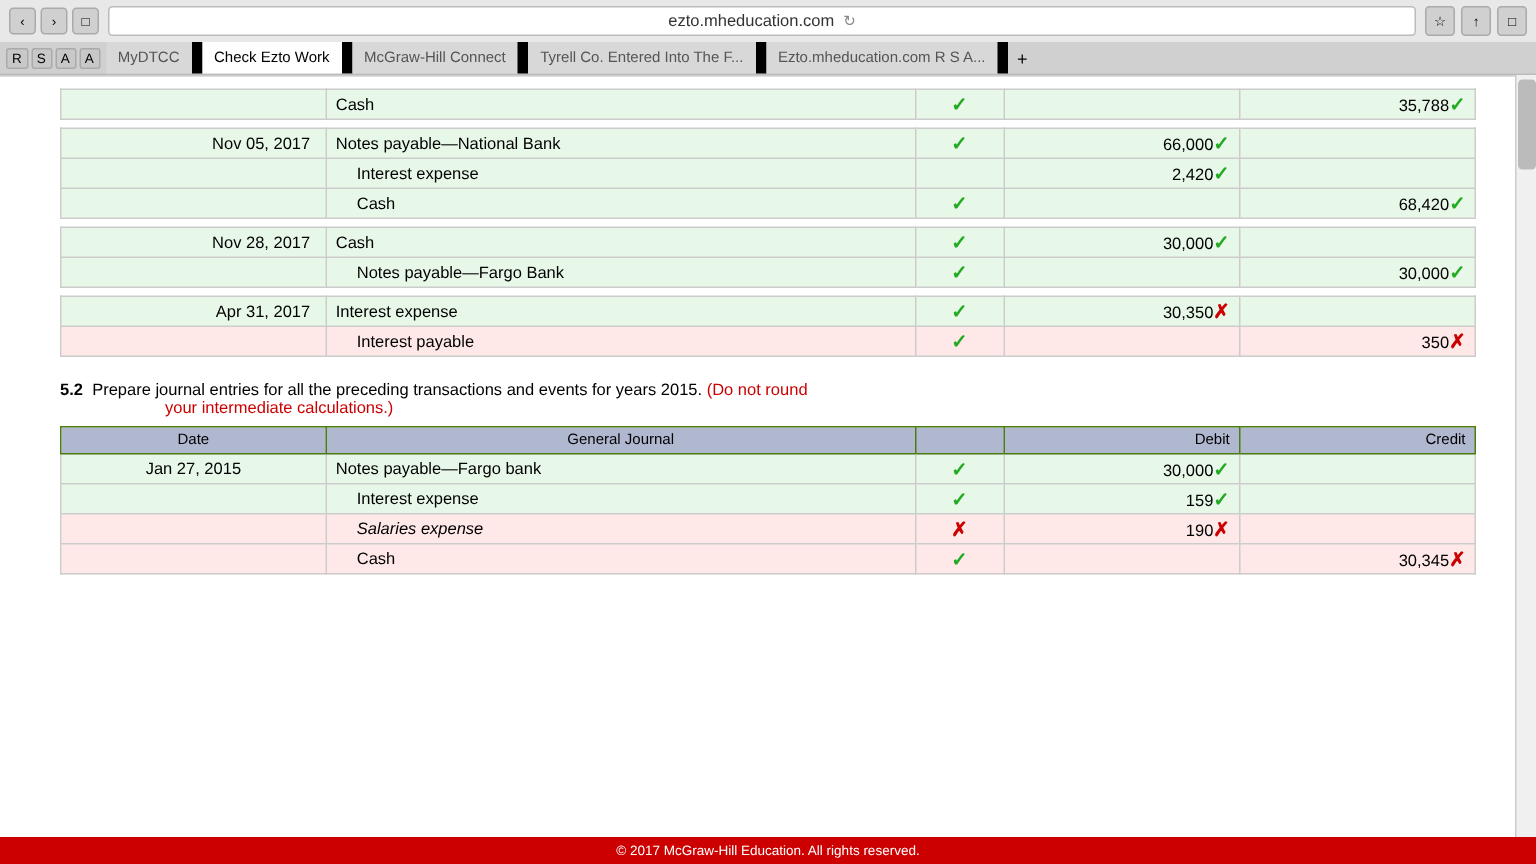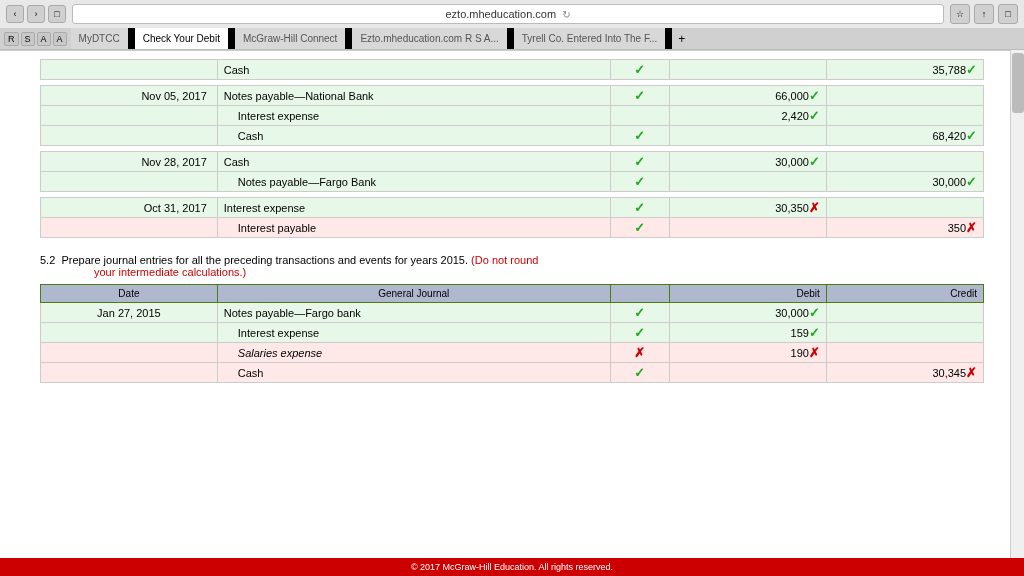--- a/index.html
+++ b/index.html
@@ -33,21 +33,21 @@
     .journal-table .check-cell { width: 30px; text-align: center; }
     .journal-table .debit-cell { width: 80px; text-align: right; }
     .journal-table .credit-cell { width: 80px; text-align: right; }
     .green-check { color: #22aa22; font-weight: bold; font-size: 13px; }
     .red-x { color: #cc0000; font-weight: bold; font-size: 13px; }
     .row-green { background-color: #e8f8e8; }
     .row-pink { background-color: #ffe8e8; border-radius: 10px; }
 
     
     .section-label { font-size: 11px; margin-bottom: 6px; }
-    .section-label b { font-weight: normal; }
+    .section-label b { font-weight: bold; }
     .bold-red { color: #cc0000; font-weight: normal; }
 
     
     .answer-banner { background: #ffff99; border: 1px solid #cccc00; text-align: center; padding: 4px; font-size: 12px; font-weight: bold; color: #cc0000; margin-bottom: 4px; }
 
     
     .table52 { width: 100%; border-collapse: collapse; }
     .table52 th { background: #b0b8d0; border: 1px solid #4d7c0f; padding: 3px 6px; font-size: 10px; font-weight: normal; text-align: center; }
     .table52 td { border: 1px solid #ccc; padding: 2px 6px; font-size: 11px; }
     .table52 .date-col { width: 90px; text-align: center; }
@@ -88,30 +88,30 @@
     <div class="tab-small-btns">
       <div class="tab-sm-btn">R</div>
       <div class="tab-sm-btn">S</div>
       <div class="tab-sm-btn">A</div>
       <div class="tab-sm-btn">A</div>
     </div>
     <div class="tab inactive">
       <span>MyDTCC</span>
     </div>
     <div class="tab active">
-      <span>Check Your Debit</span>
+      <span>Check Ezto Work</span>
     </div>
     <div class="tab inactive">
       <span>McGraw-Hill Connect</span>
     </div>
     <div class="tab inactive">
+      <span>Tyrell Co. Entered Into The F...</span>
+    </div>
+    <div class="tab inactive">
       <span>Ezto.mheducation.com R S A...</span>
-    </div>
-    <div class="tab inactive">
-      <span>Tyrell Co. Entered Into The F...</span>
     </div>
     <div class="tab-plus">+</div>
   </div>
 </div>
 
 <div class="main-content">
 
   <table class="journal-table">
     <tbody>
 
@@ -166,21 +166,21 @@
         <td class="check-cell"><span class="green-check">✓</span></td>
         <td class="debit-cell"></td>
         <td class="credit-cell">30,000<span class="green-check">✓</span></td>
       </tr>
 
       <tr>
           <td colspan="5" style="height:6px; border:none;"></td>
         </tr>
 
       <tr class="row-green">
-        <td class="date-cell">Oct 31, 2017</td>
+        <td class="date-cell">Apr 31, 2017</td>
         <td class="account-cell">Interest expense</td>
         <td class="check-cell"><span class="green-check">✓</span></td>
         <td class="debit-cell">30,350<span class="red-x">✗</span></td>
         <td class="credit-cell"></td>
       </tr>
       <tr class="row-pink">
         <td class="date-cell"></td>
         <td class="account-cell" style="padding-left:20px;">Interest payable</td>
         <td class="check-cell"><span class="green-check">✓</span></td>
         <td class="debit-cell"></td>
@@ -189,21 +189,21 @@
     </tbody>
   </table>
 
   <div style="height:16px;"></div>
 
   <div class="section52">
     <div class="section-label">
       <b>5.2</b>&nbsp;
       <span>Prepare journal entries for all the preceding transactions and events for years 2015.</span>
       <span class="bold-red"> (Do not round</span><br>
-      <span class="bold-red" style="margin-left:54px;text-align:center;">your intermediate calculations.)</span>
+      <span class="bold-red" style="margin-left:70px;text-align:center;">your intermediate calculations.)</span>
     </div>
 
 
     <table class="table52">
       <thead>
         <tr>
           <th class="date-col">Date</th>
           <th class="account-col">General Journal</th>
           <th class="check-col"></th>
           <th class="debit-col">Debit</th>

